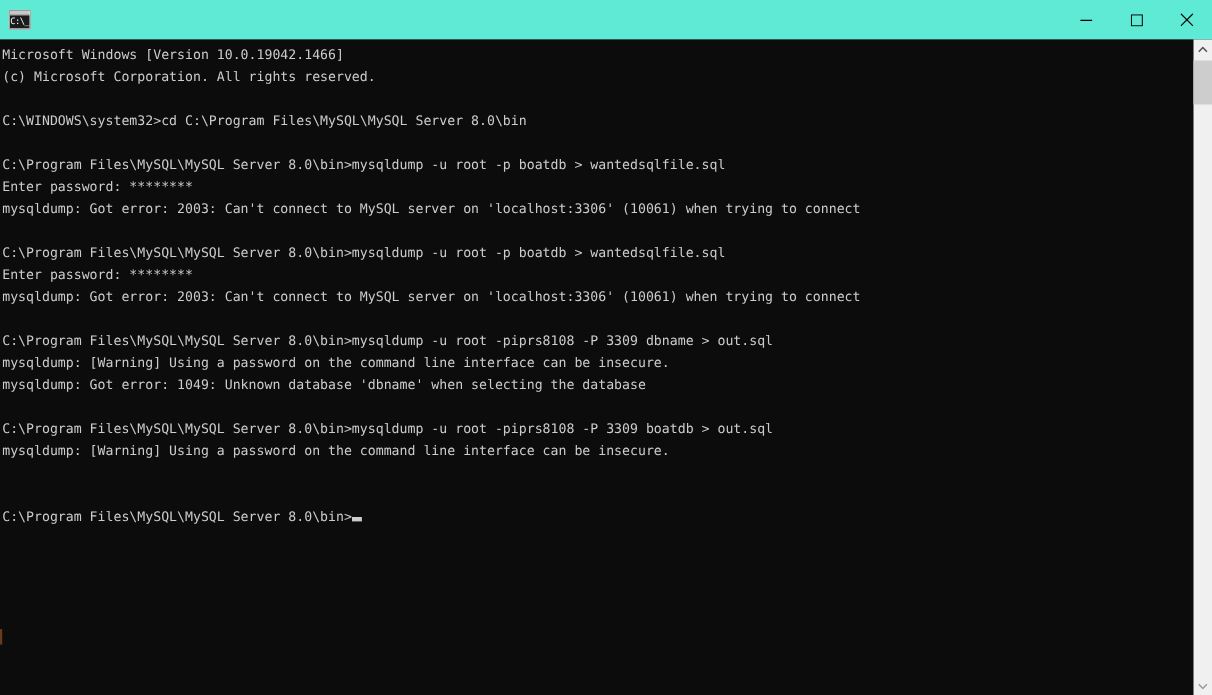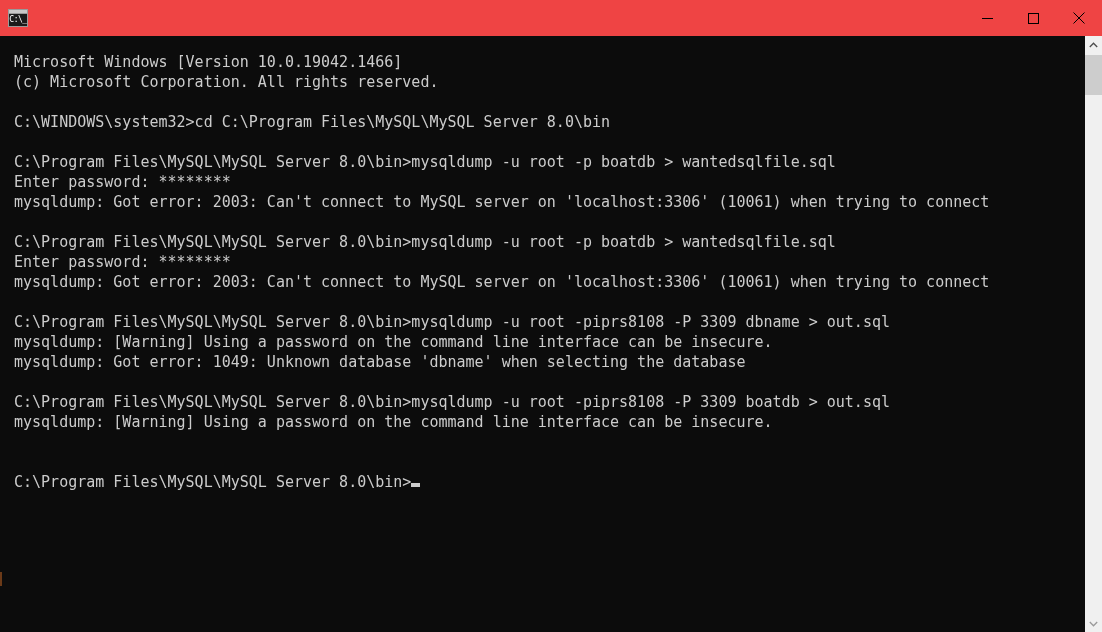--- a/index.html
+++ b/index.html
@@ -21,21 +21,21 @@
     background: #0c0c0c;
     box-sizing: border-box;
   }
 
   
   #titlebar {
     position: absolute;
     left: 0; top: 0;
     width: 1102px;
     height: 36px;
-    background: #ef4444;
+    background: #5eead4;
     display: flex;
     align-items: center;
     box-sizing: border-box;
   }
   #titlebar-left {
     display: flex;
     align-items: center;
     padding-left: 8px;
     flex: 1 1 auto;
     min-width: 0;
@@ -100,24 +100,24 @@
     position: absolute;
     left: 0;
     top: 36px;
     width: 1085px;
     height: 596px;
     background: #0c0c0c;
     overflow: hidden;
     box-sizing: border-box;
   }
   #console-text {
-    margin: 12px;
+    margin: 0;
     padding: 4px 0 0 2px;
     font-family: "DejaVu Sans Mono", monospace;
-    font-size: 15px;
+    font-size: 12px;
     line-height: 20px;
     color: #cccccc;
     white-space: pre;
     letter-spacing: 0px;
   }
   .cursor {
     display: inline-block;
     width: 9px;
     height: 4px;
     background: #cccccc;

